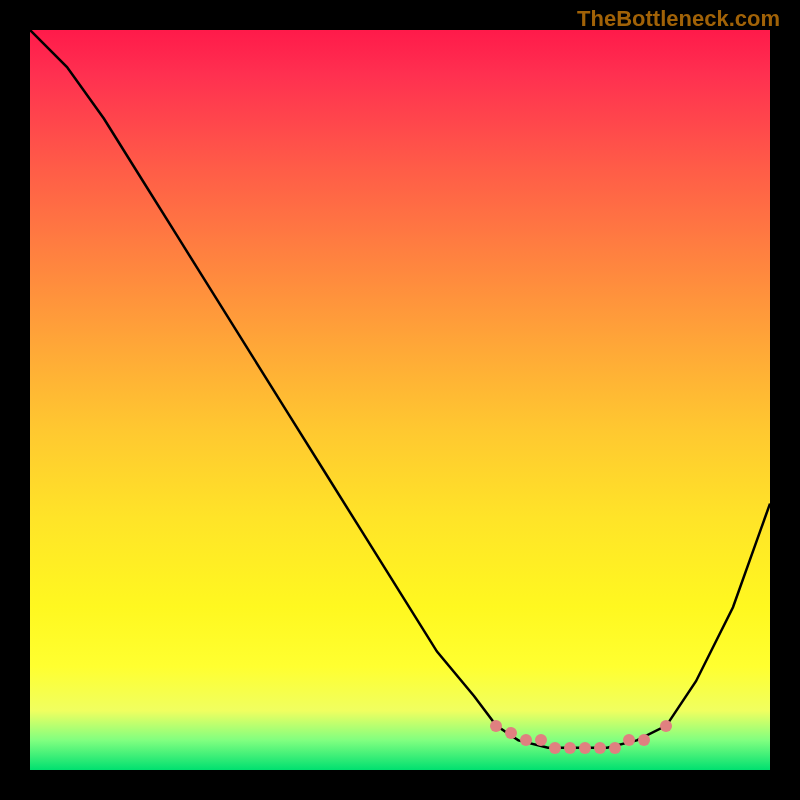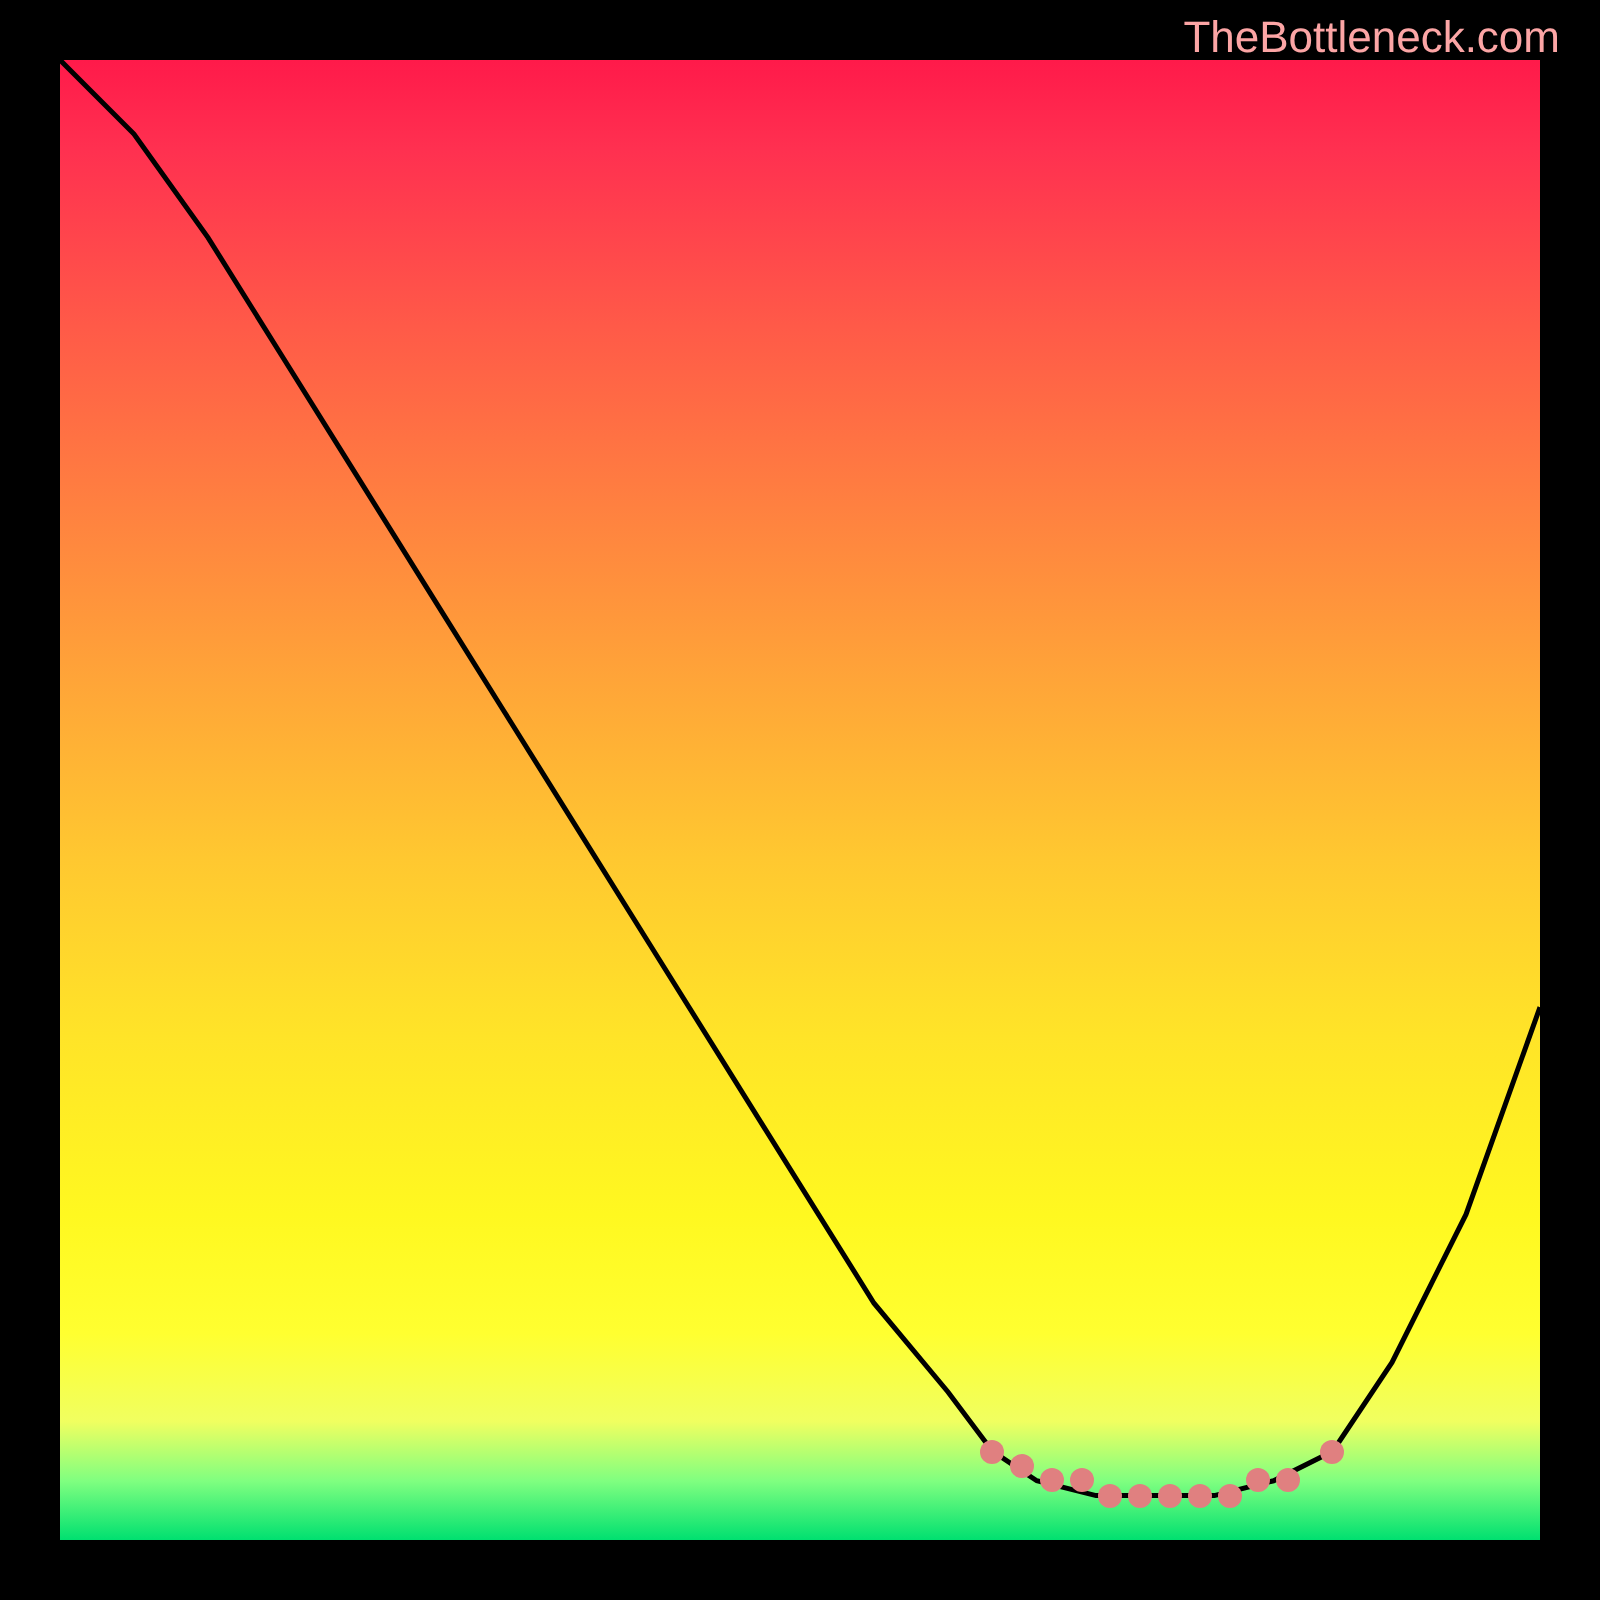--- a/index.html
+++ b/index.html
@@ -7,23 +7,23 @@
     width: 800px;
     height: 800px;
     background: #000;
     position: relative;
     font-family: Arial, sans-serif;
   }
   .watermark {
     position: absolute;
     top: 6px;
     right: 20px;
-    color: #fca5a5;
+    color: #a16207;
     font-size: 22px;
-    font-weight: 400;
+    font-weight: 700;
     z-index: 10;
   }
   .plot-area {
     position: absolute;
     left: 30px;
     top: 30px;
     width: 740px;
     height: 740px;
     background: linear-gradient(to bottom,
       #ff1a4a 0%,

